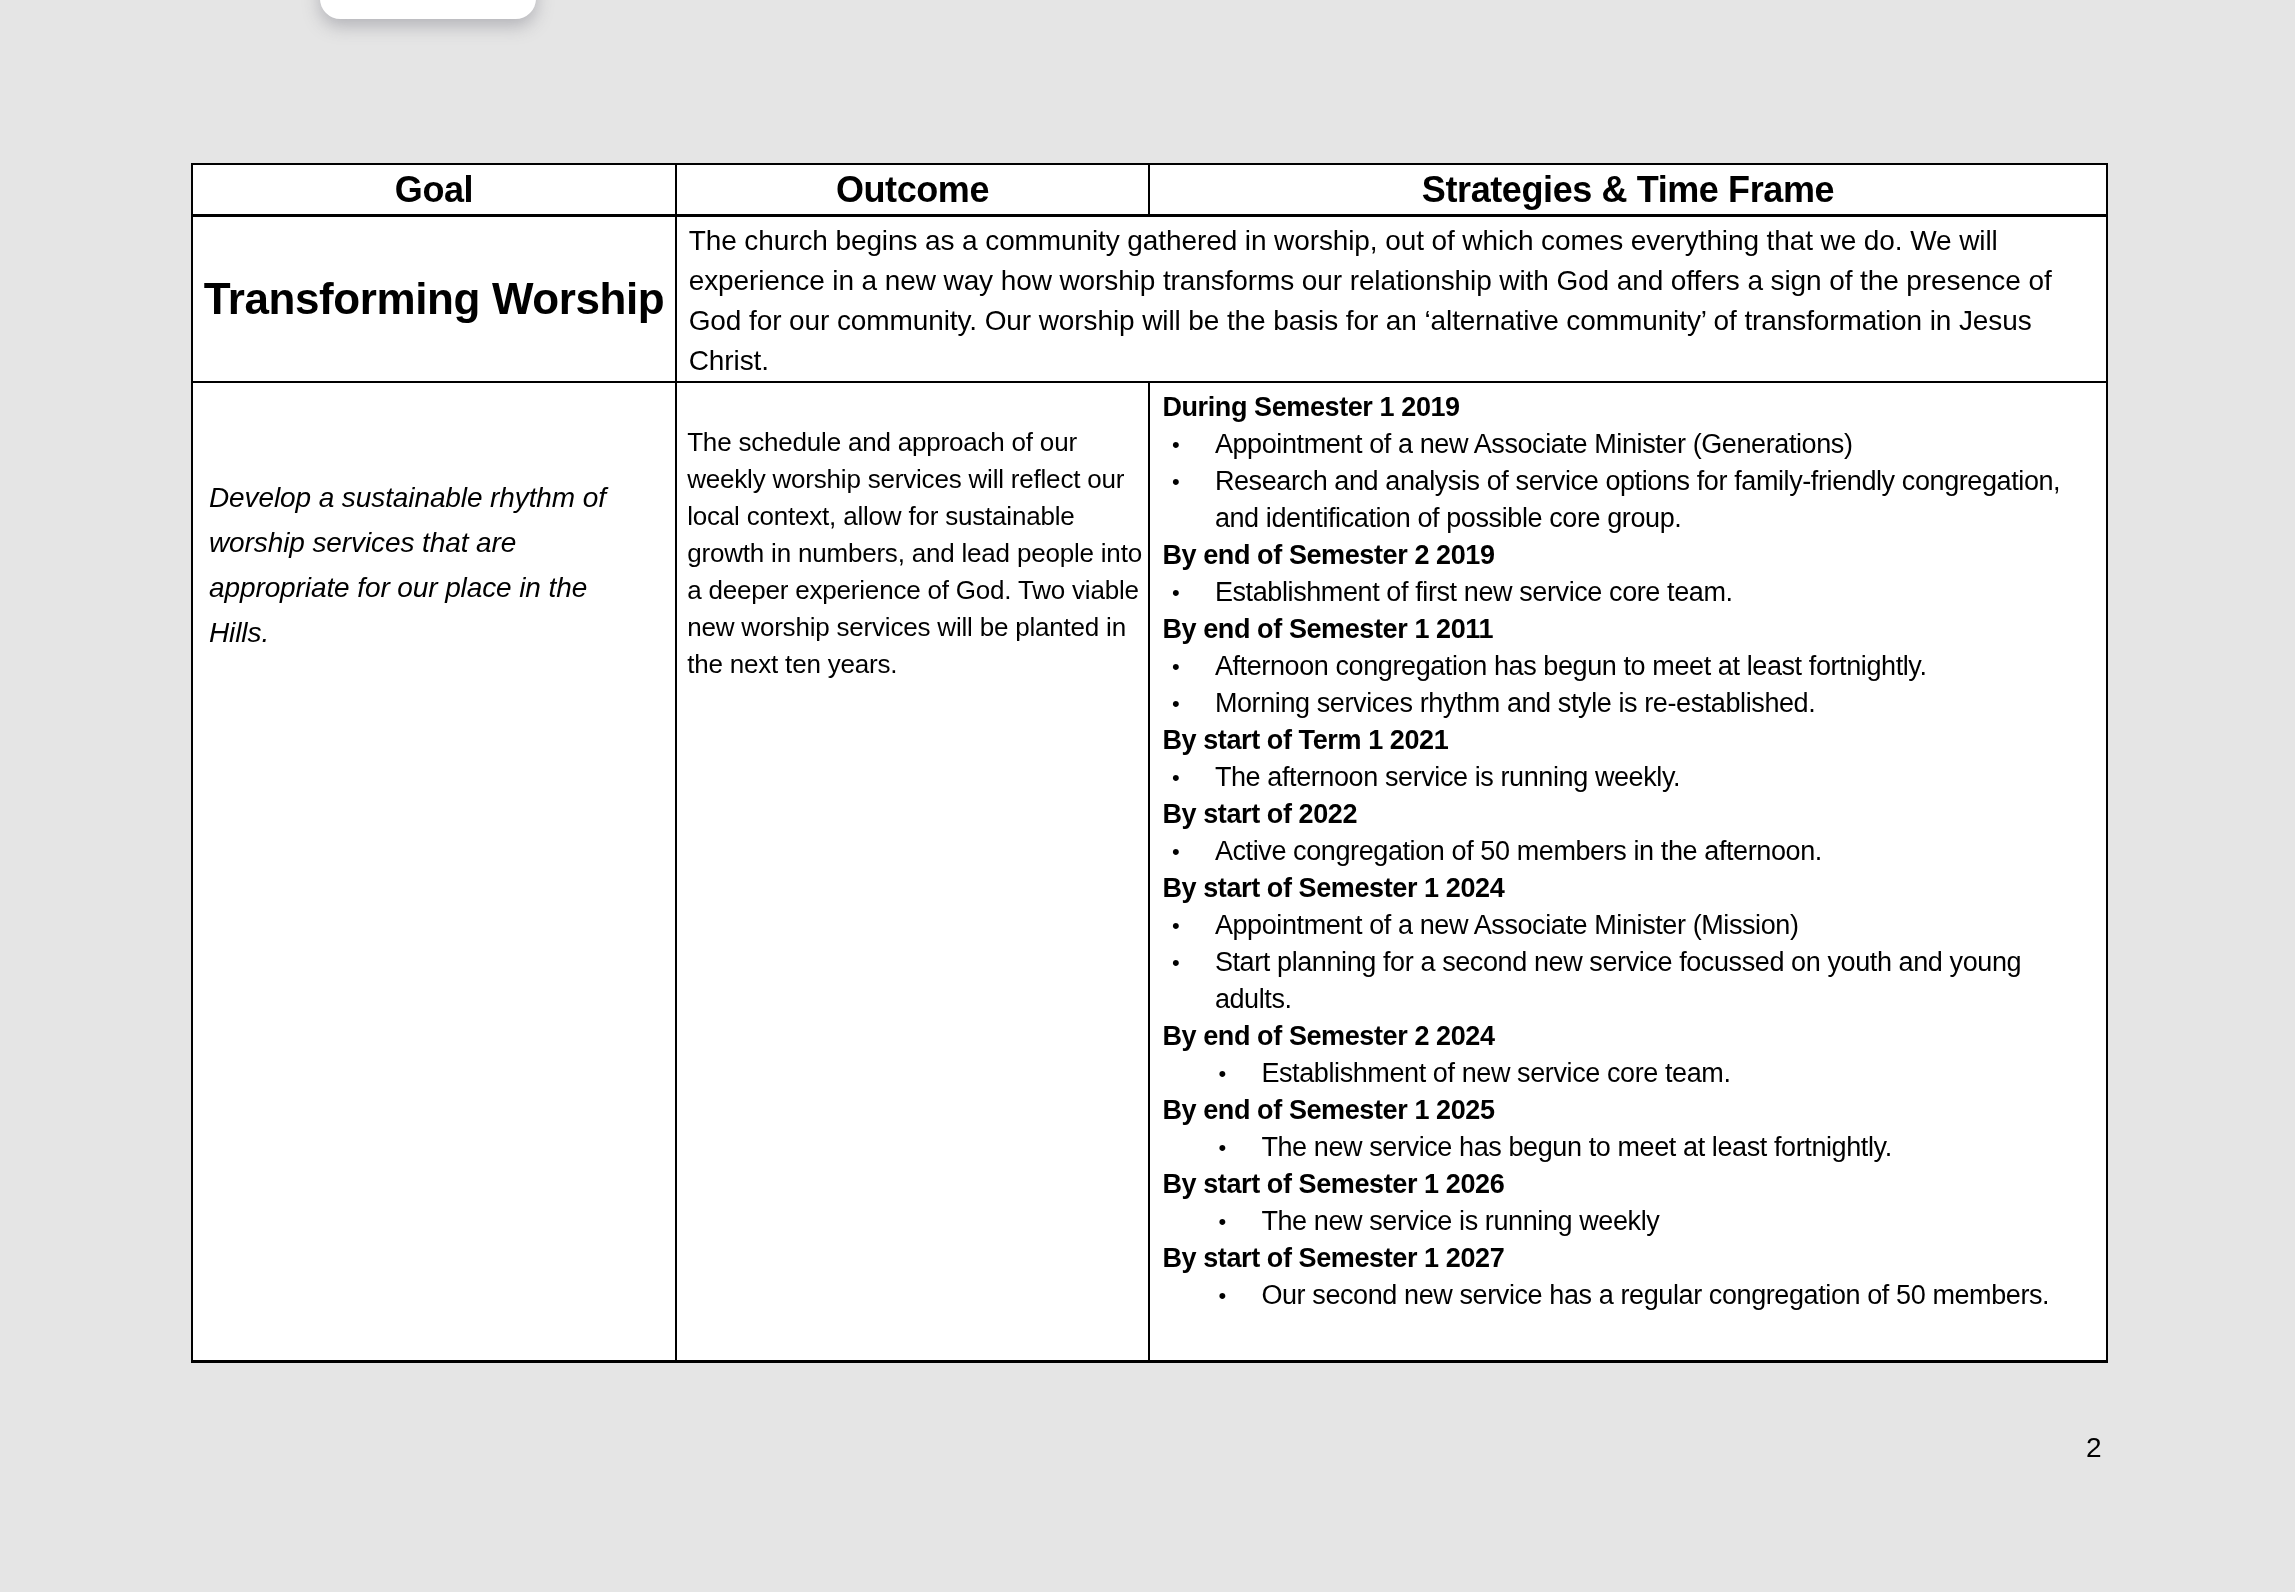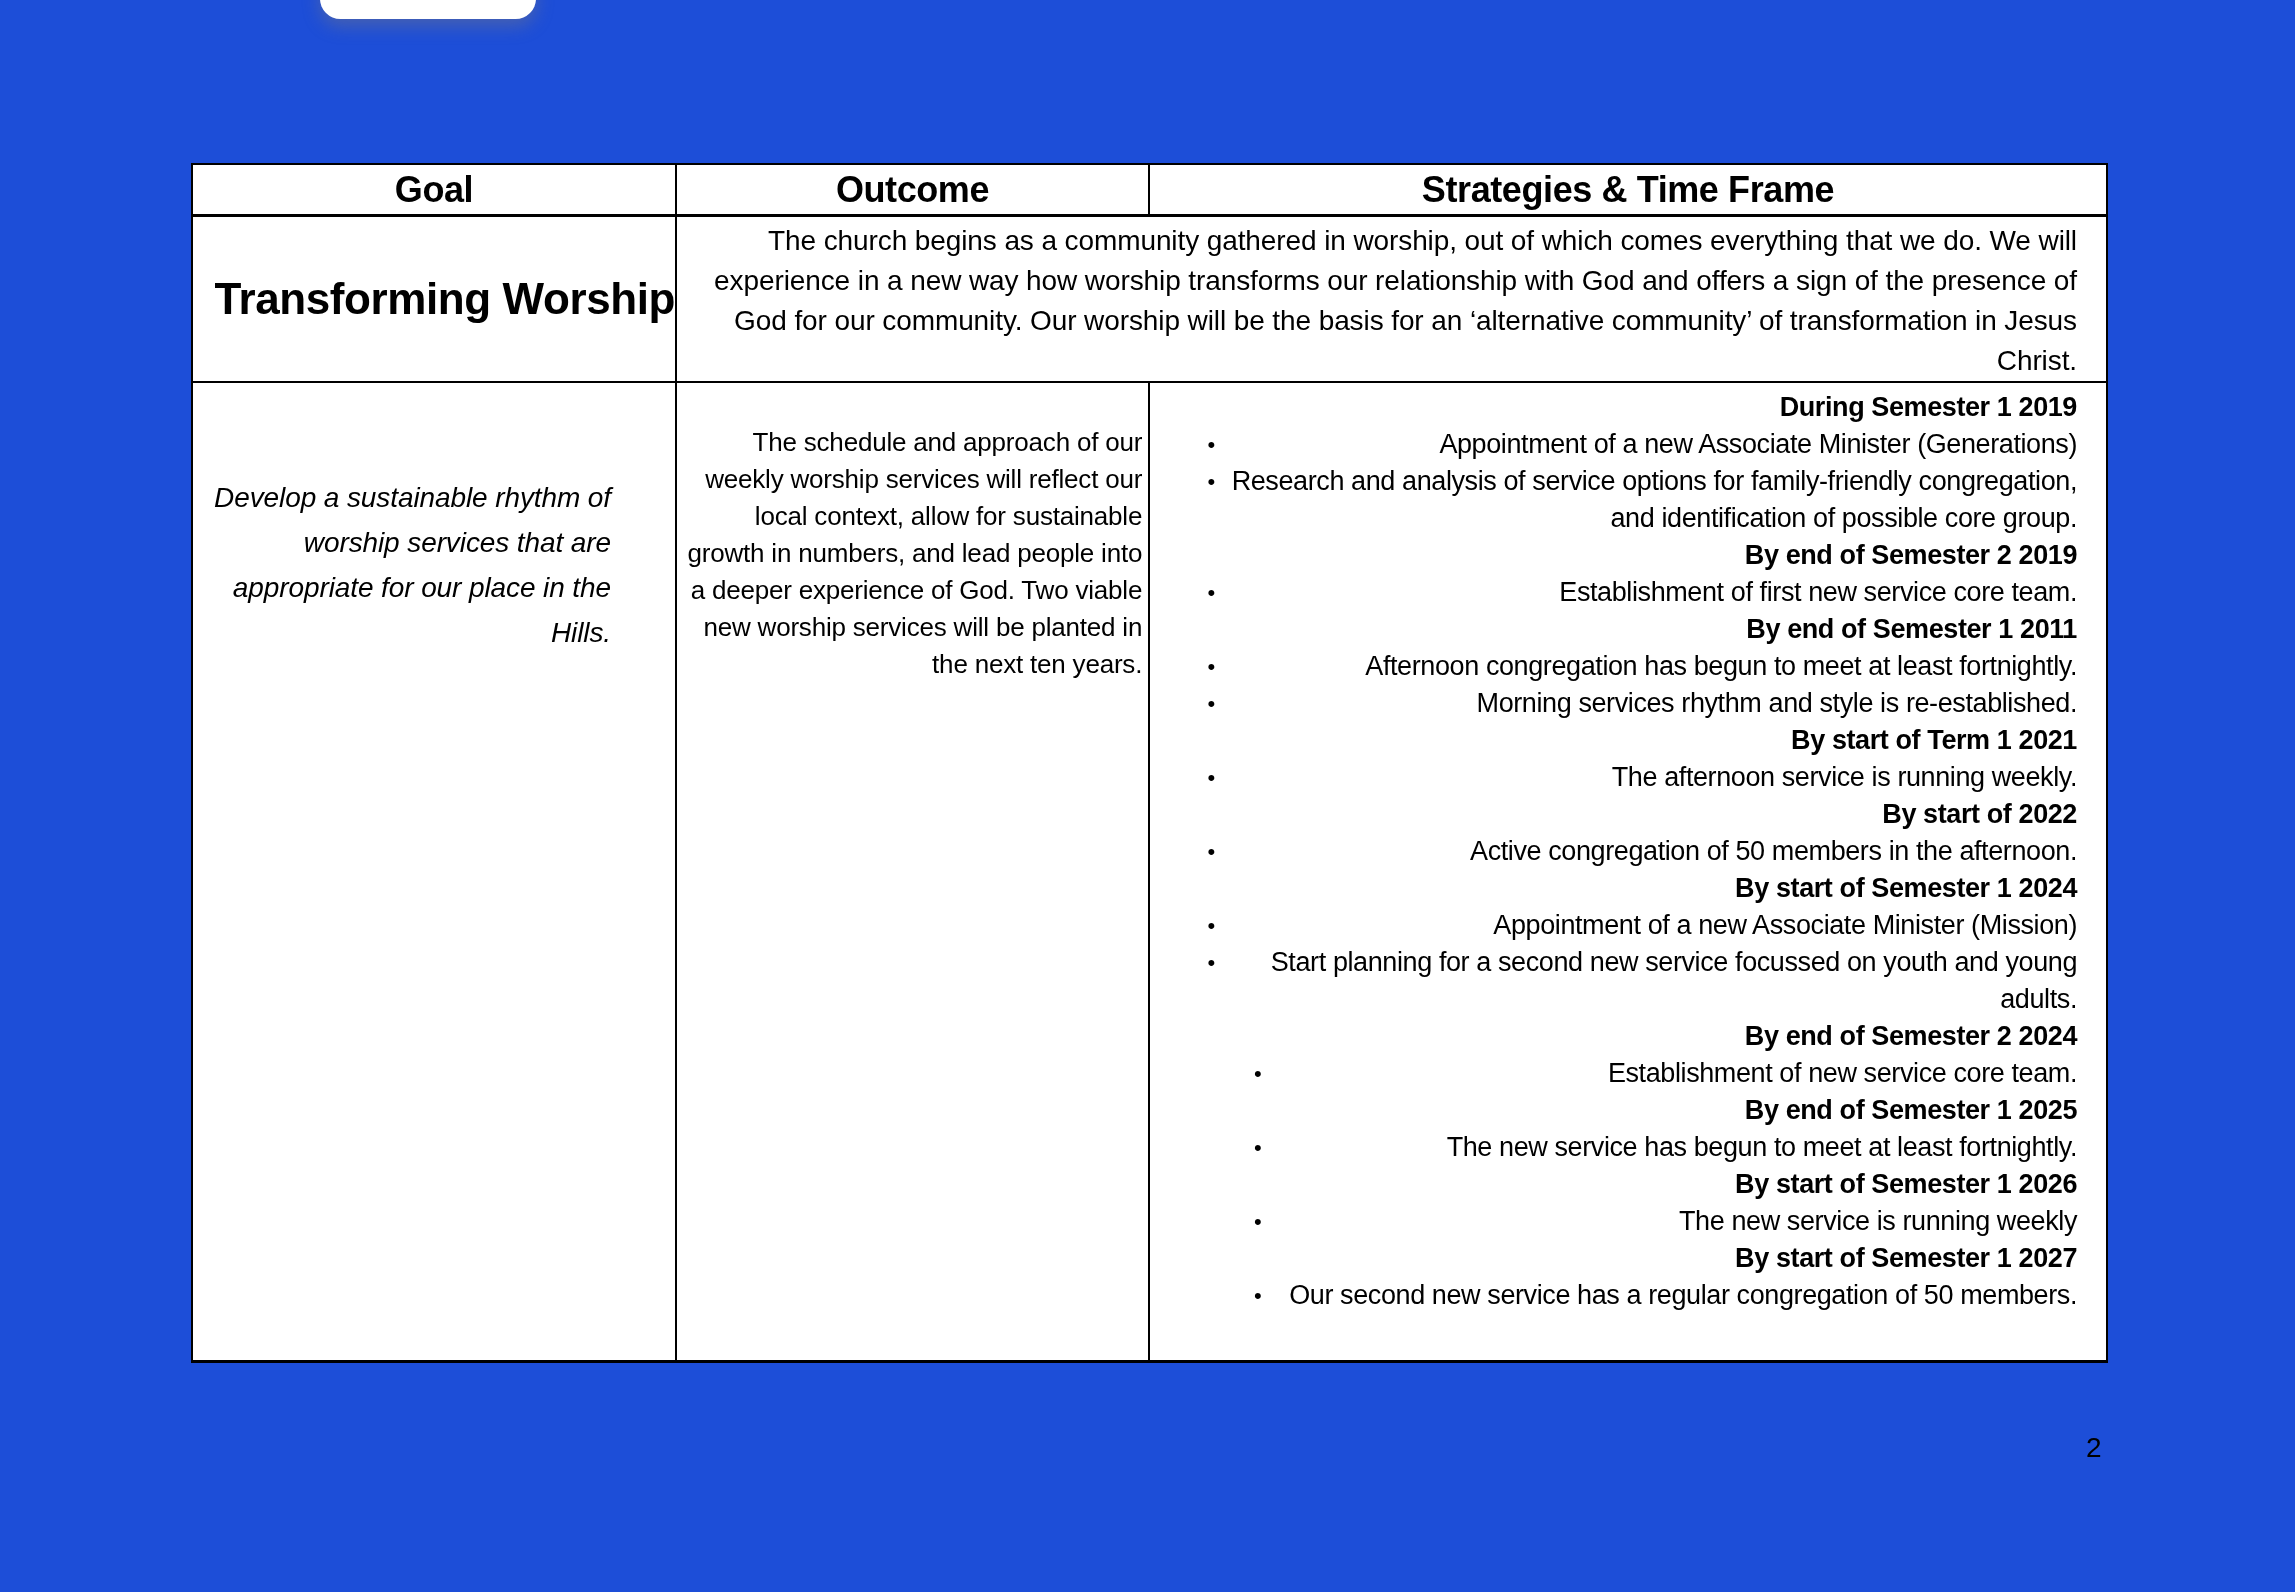--- a/index.html
+++ b/index.html
@@ -4,21 +4,21 @@
 <style>
   html, body {
     margin: 0;
     padding: 0;
     background: #ffffff;
   }
   .page {
     position: relative;
     width: 2295px;
     height: 1593px;
-    background: #1d4ed8;
+    background: #e5e5e5;
     overflow: hidden;
     font-family: "Liberation Sans", sans-serif;
     color: #000000;
   }
   .top-blob {
     position: absolute;
     left: 320px;
     top: -36px;
     width: 216px;
     height: 55px;
@@ -37,21 +37,20 @@
     border-bottom: 3.6px solid #000;
   }
   .plan-table col.c1 { width: 484px; }
   .plan-table col.c2 { width: 473px; }
   .plan-table col.c3 { width: 958px; }
   .plan-table th, .plan-table td {
     border: 2.2px solid #000;
     padding: 0;
     vertical-align: top;
     background: #fff;
-    text-align: right;
   }
   .plan-table th {
     border-bottom: 3.6px solid #000;
     height: 49px;
     vertical-align: middle;
     text-align: center;
     font-size: 36px;
     font-weight: 700;
     letter-spacing: -0.4px;
   }

